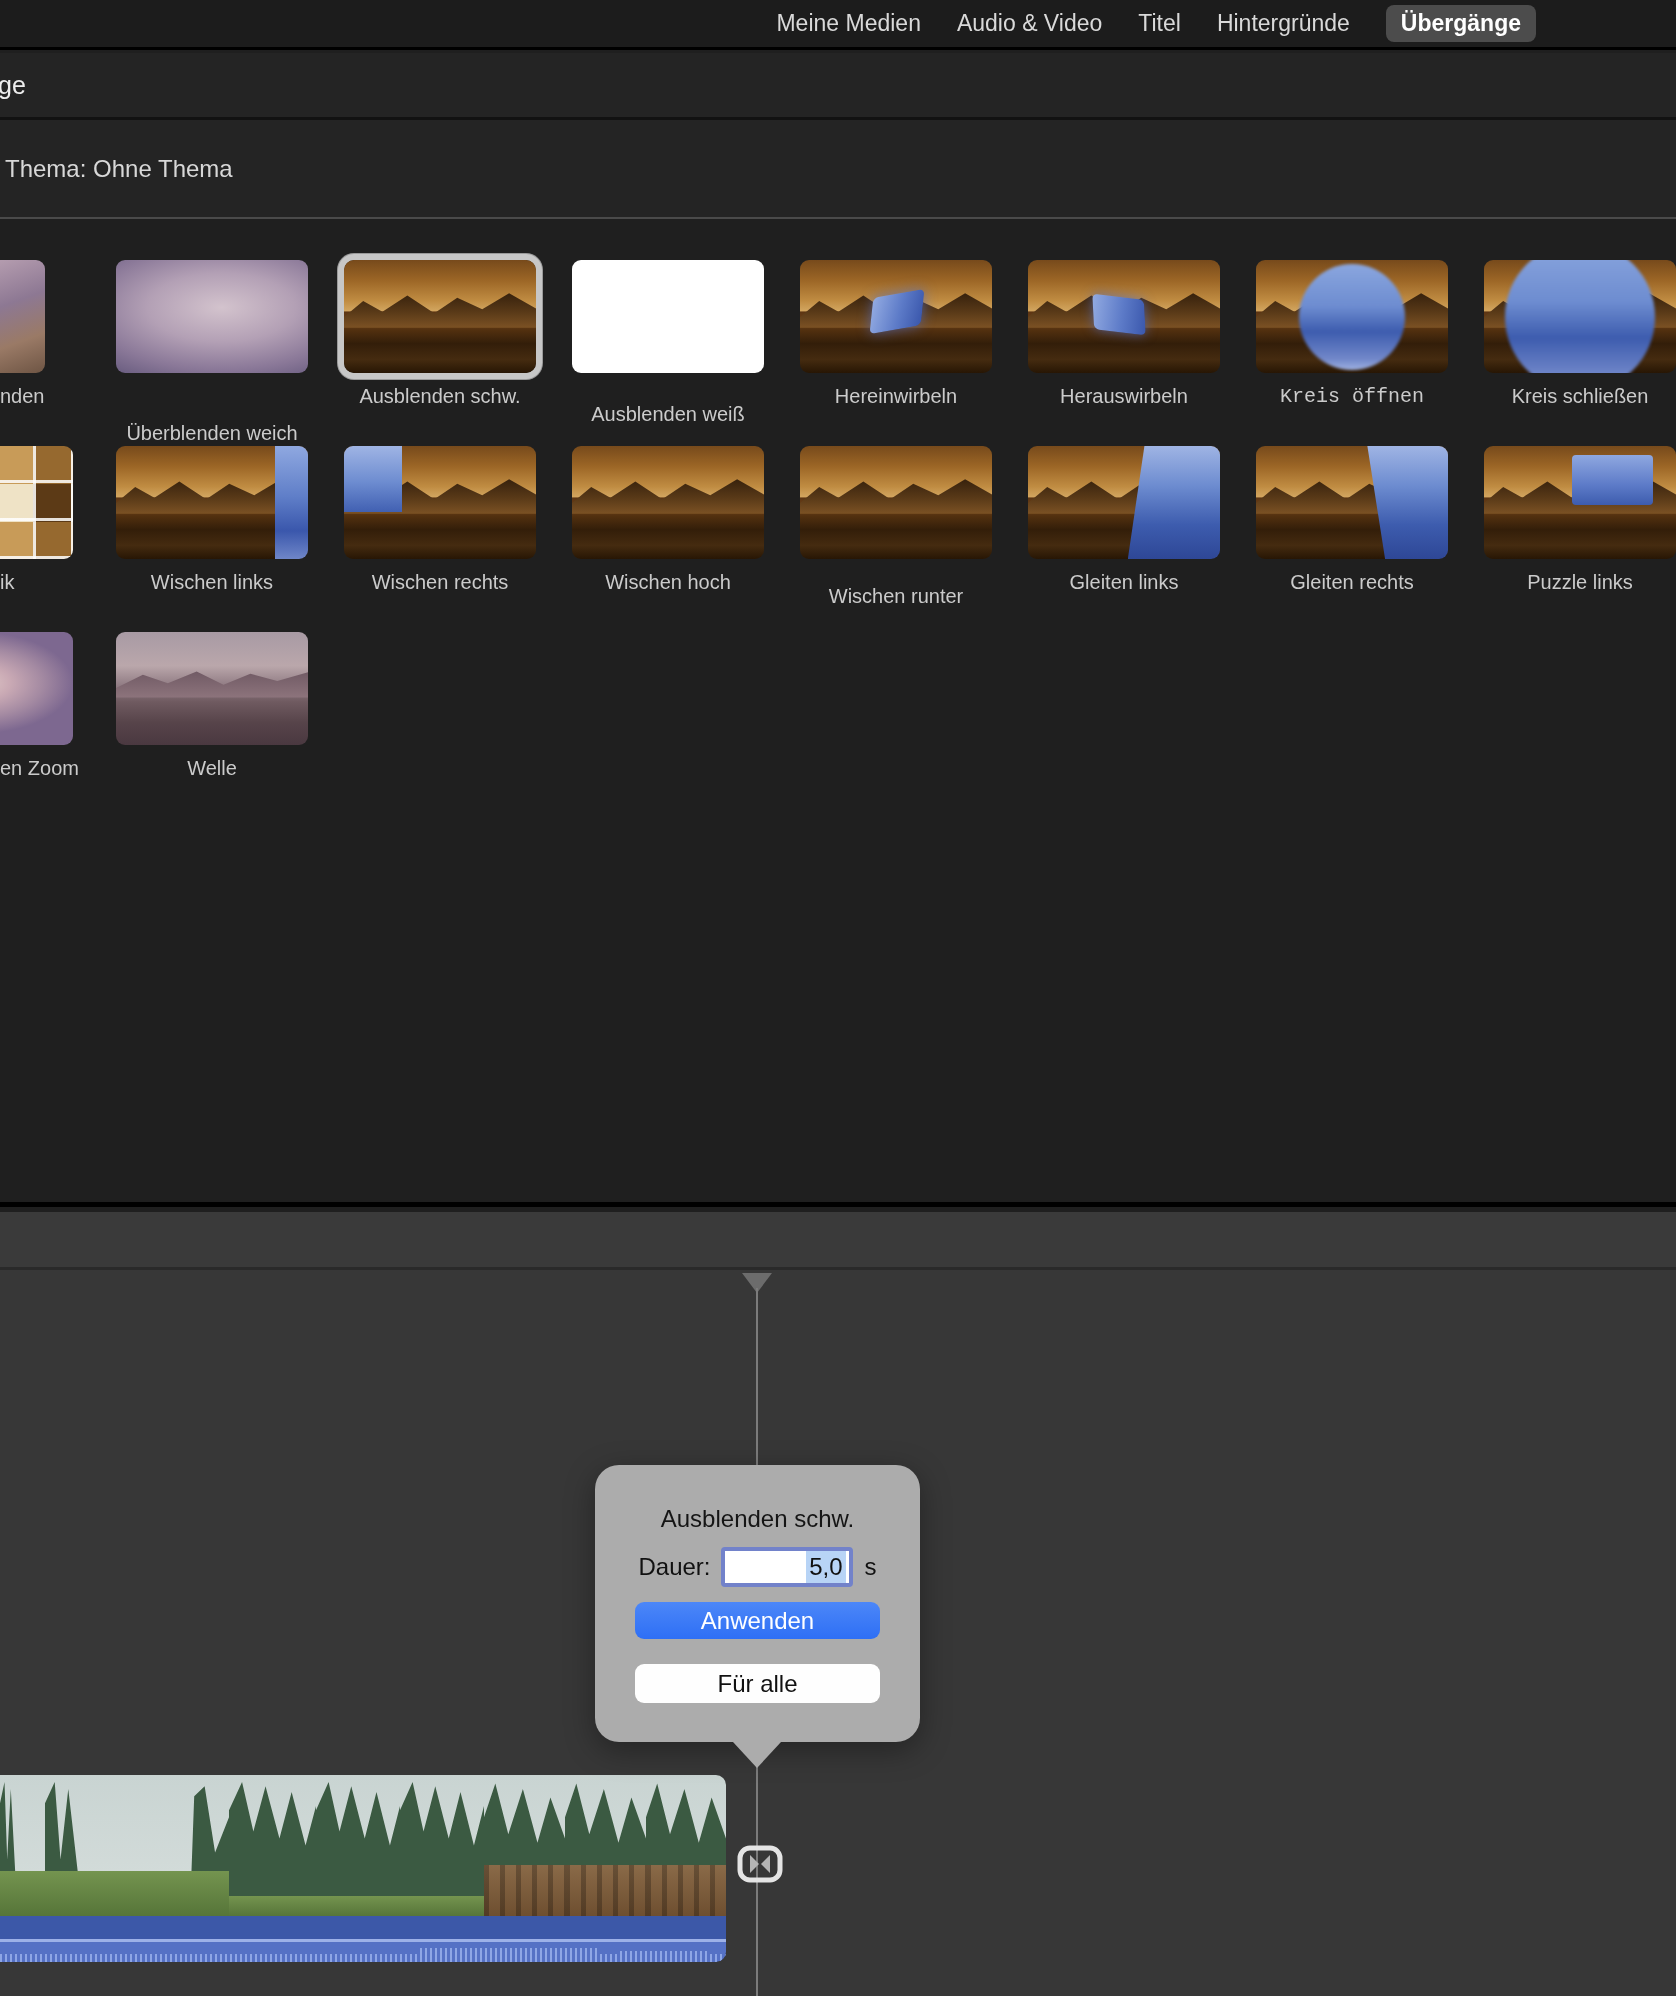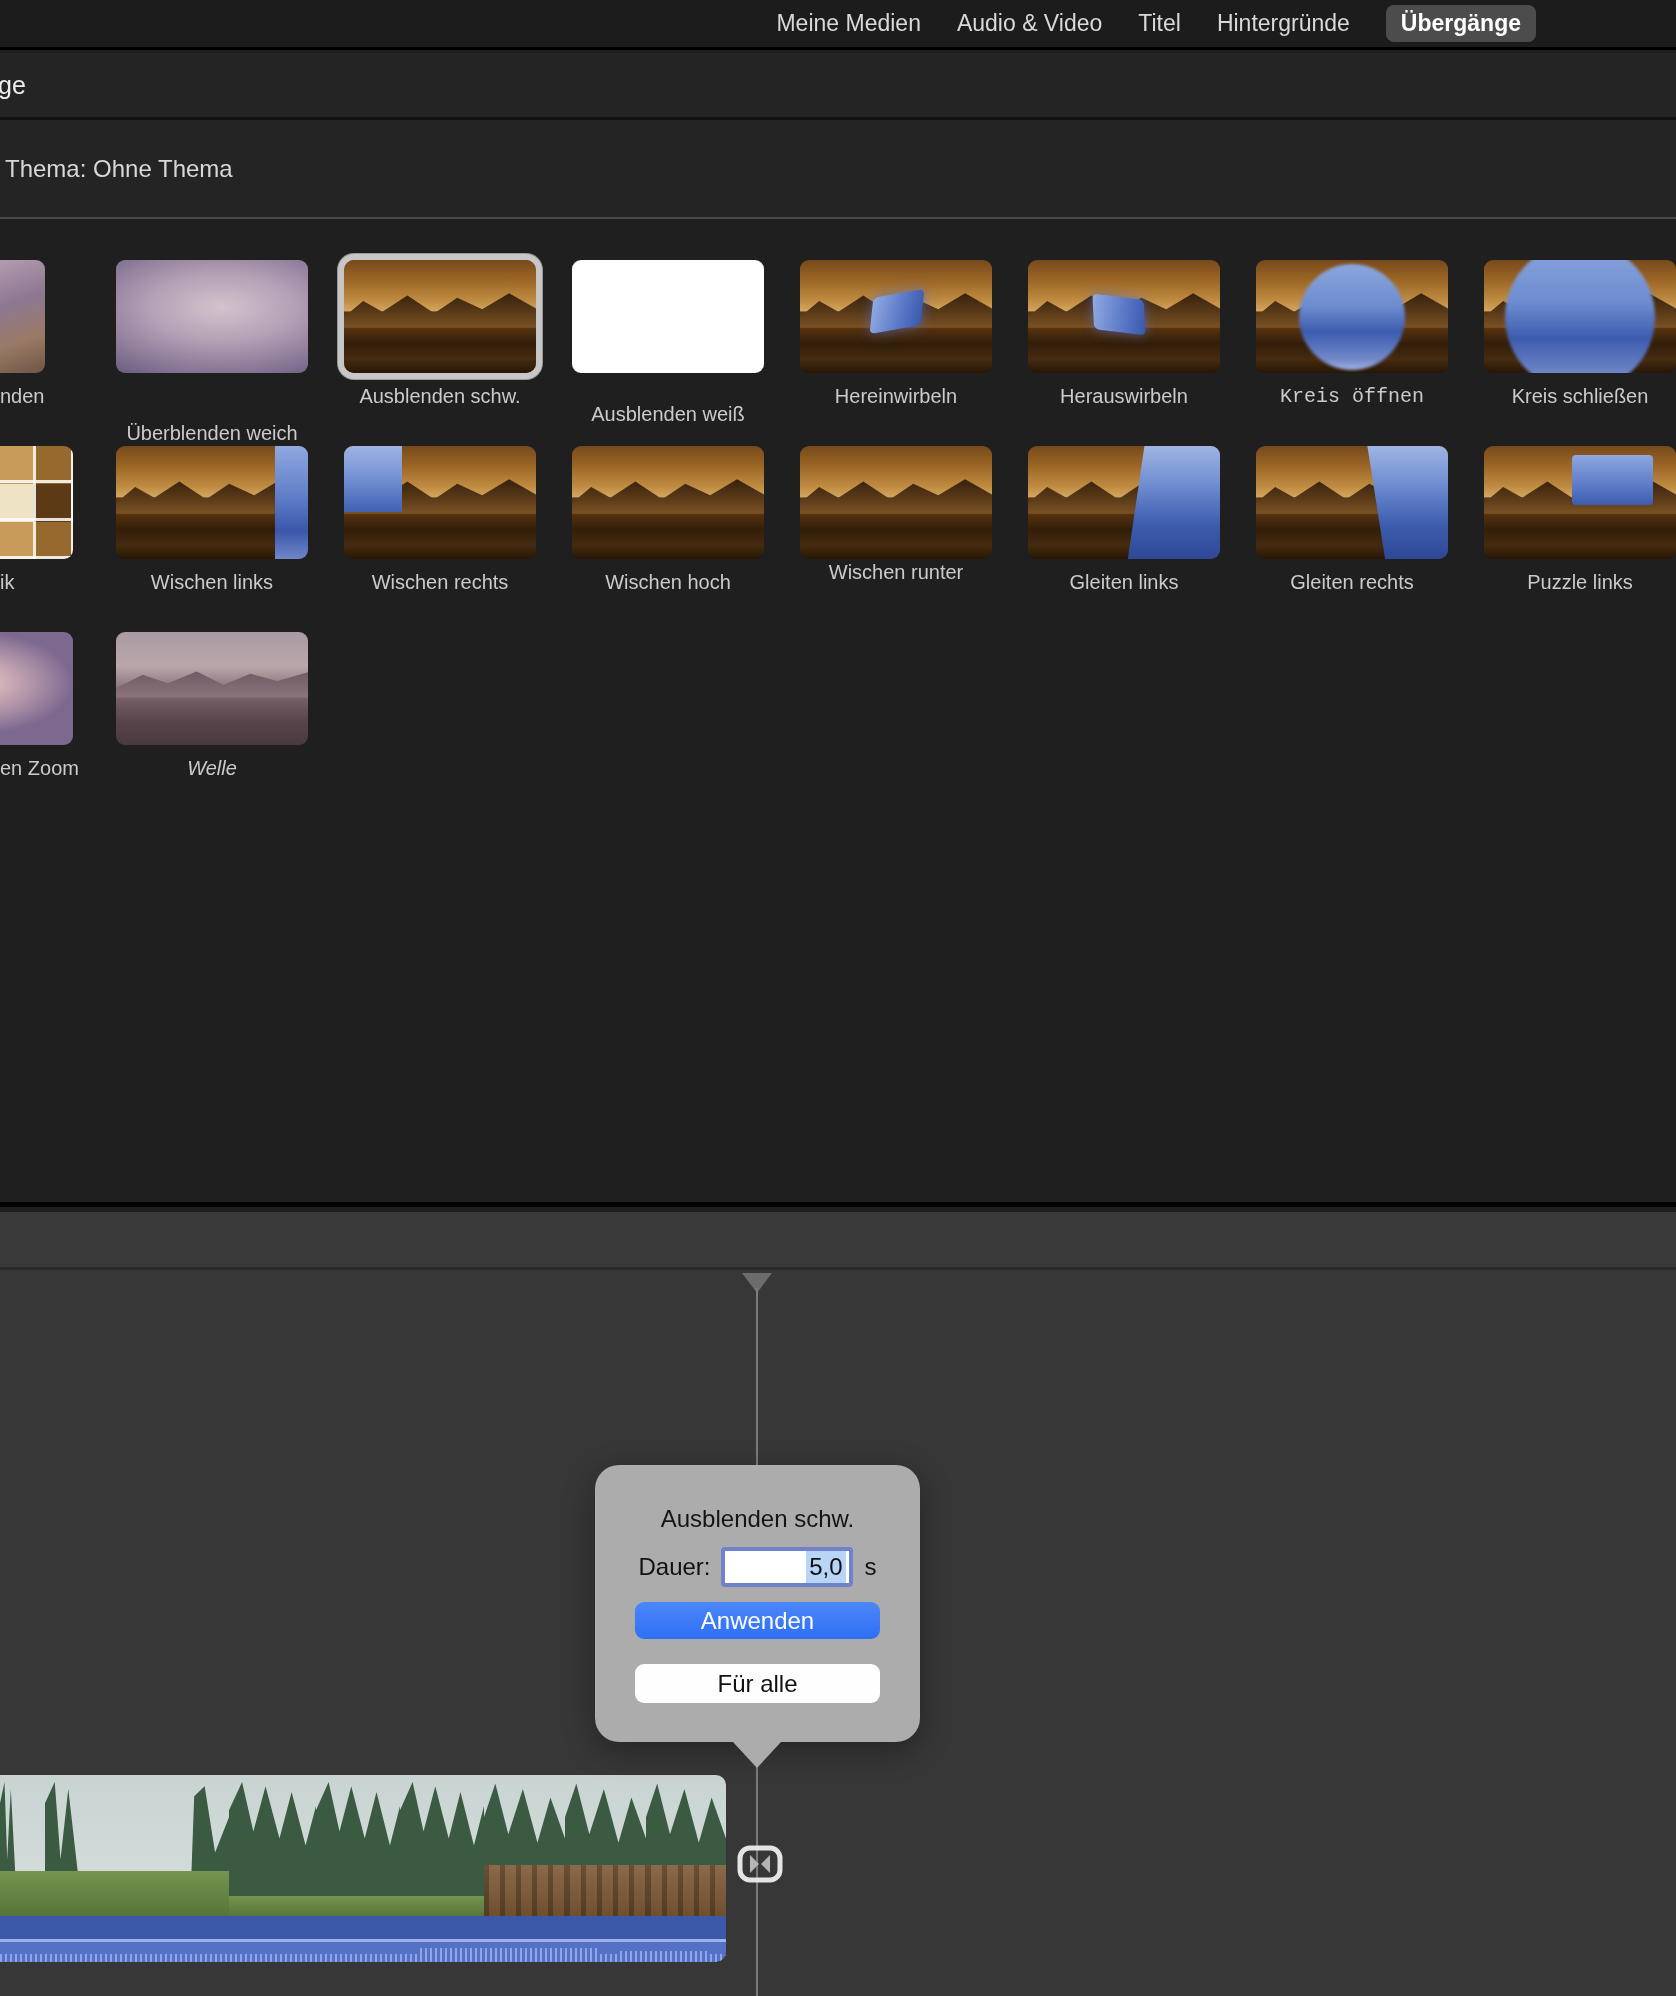--- a/index.html
+++ b/index.html
@@ -158,31 +158,31 @@
     <div class="thumb-label" style="left: 1466px; top: 164px;">Kreis schließen</div>
     <div class="thumb ph-mosaic" style="left: -119px; top: 225px;"></div>
     <div class="thumb-label cut" style="top: 350px;">ik</div>
     <div class="thumb ph-sepia fx-wipe-left" style="left: 116px; top: 225px;"></div>
     <div class="thumb-label" style="left: 98px; top: 350px;">Wischen links</div>
     <div class="thumb ph-sepia fx-wipe-right" style="left: 344px; top: 225px;"></div>
     <div class="thumb-label" style="left: 326px; top: 350px;">Wischen rechts</div>
     <div class="thumb ph-sepia" style="left: 572px; top: 225px;"></div>
     <div class="thumb-label" style="left: 554px; top: 350px;">Wischen hoch</div>
     <div class="thumb ph-sepia" style="left: 800px; top: 225px;"></div>
-    <div class="thumb-label" style="left: 782px; top: 340px;">Wischen runter</div>
+    <div class="thumb-label" style="left: 782px; top: 364px;">Wischen runter</div>
     <div class="thumb ph-sepia fx-slide-left" style="left: 1028px; top: 225px;"></div>
     <div class="thumb-label" style="left: 1010px; top: 350px;">Gleiten links</div>
     <div class="thumb ph-sepia fx-slide-right" style="left: 1256px; top: 225px;"></div>
     <div class="thumb-label" style="left: 1238px; top: 350px;">Gleiten rechts</div>
     <div class="thumb ph-sepia fx-puzzle" style="left: 1484px; top: 225px;"></div>
     <div class="thumb-label" style="left: 1466px; top: 350px;">Puzzle links</div>
     <div class="thumb ph-pinkblur" style="left: -119px; top: 411px;"></div>
     <div class="thumb-label cut" style="top: 536px;">en Zoom</div>
     <div class="thumb ph-welle" style="left: 116px; top: 411px;"></div>
-    <div class="thumb-label" style="left: 98px; top: 536px; font-style: italic;">Welle</div>
+    <div class="thumb-label" style="left: 98px; top: 536px;">Welle</div>
   </div>
 
 <div class="tl-strip"></div>
 <div class="tl-bg"></div>
 
 <div class="clip">
   <div class="frames" id="frames">
       <div class="tf v-lake" style="left: 0px; width: 45px;"></div>
       <div class="tf v-lake" style="left: 45px; width: 97px;"></div>
       <div class="tf v-grass" style="left: 142px; width: 87px;"></div>

